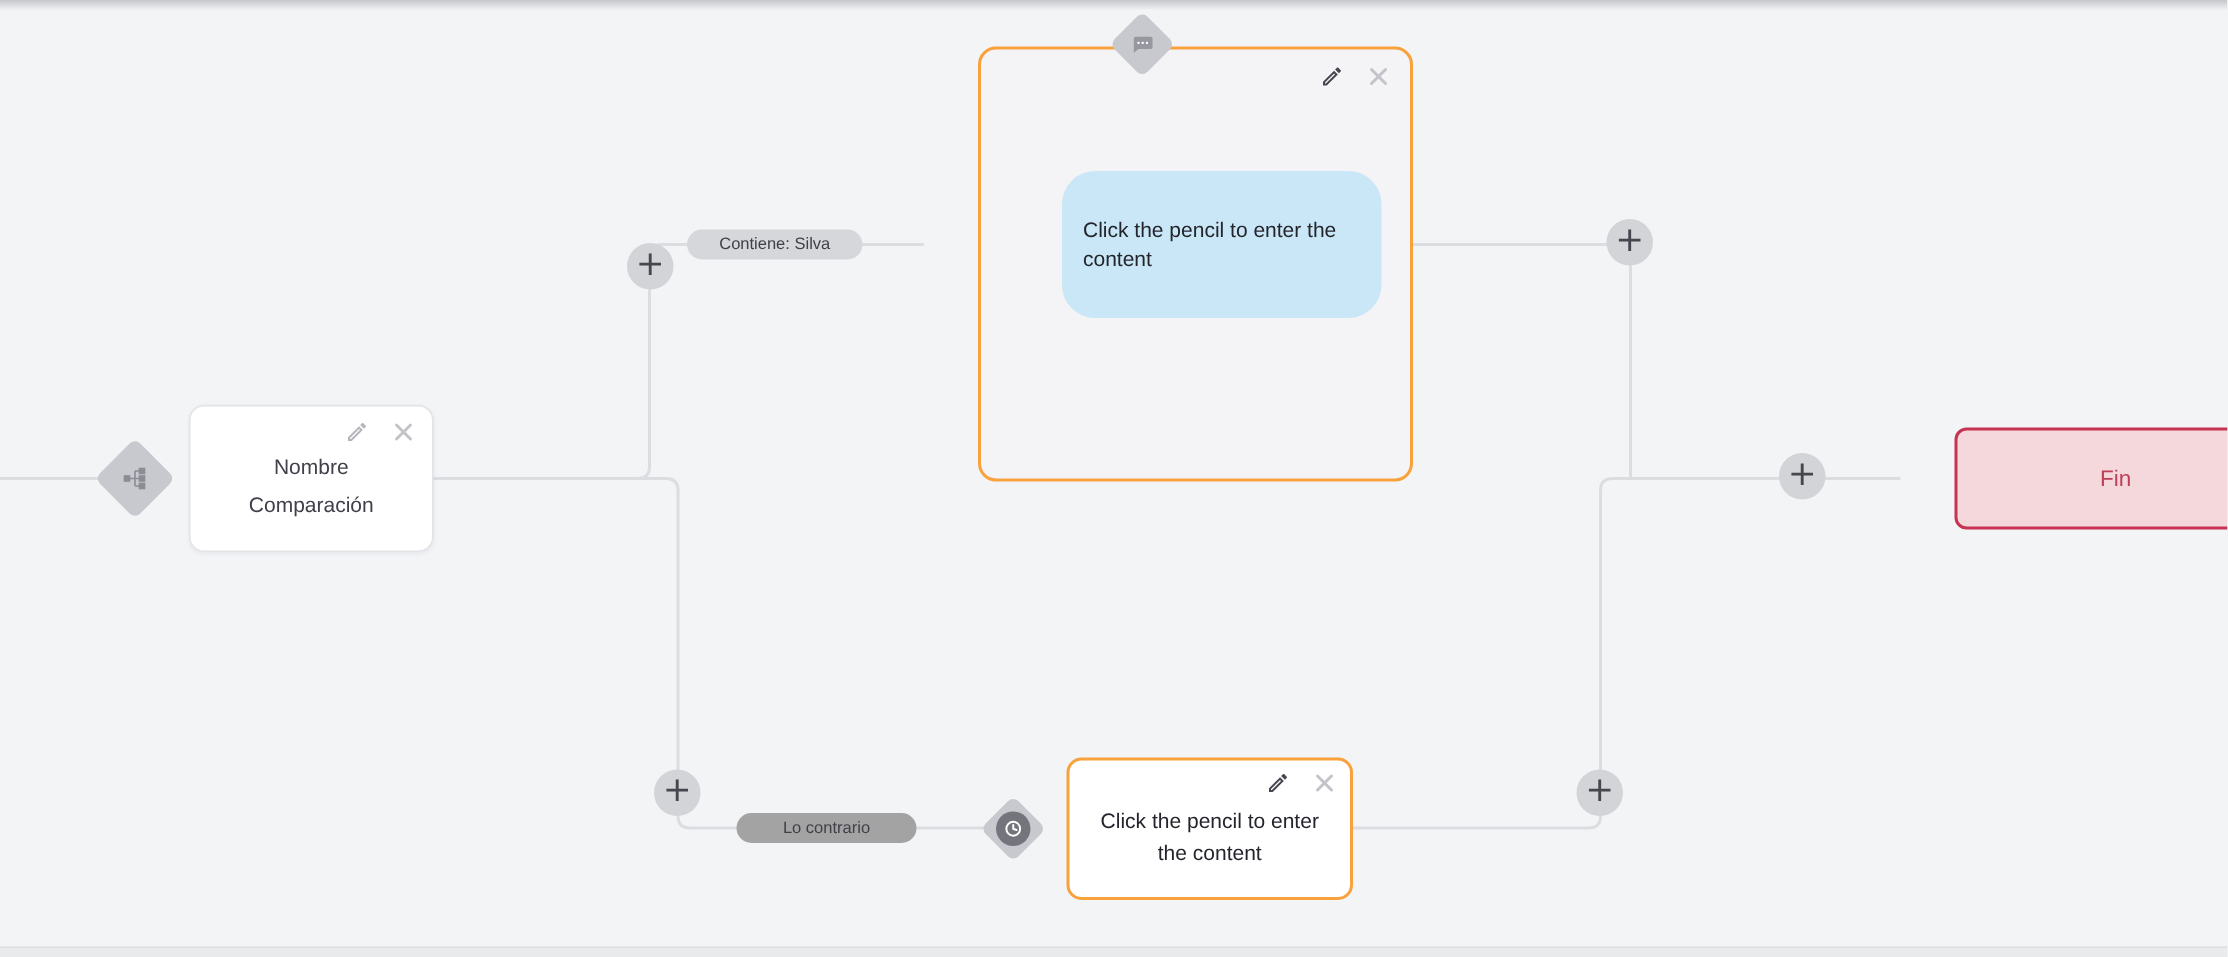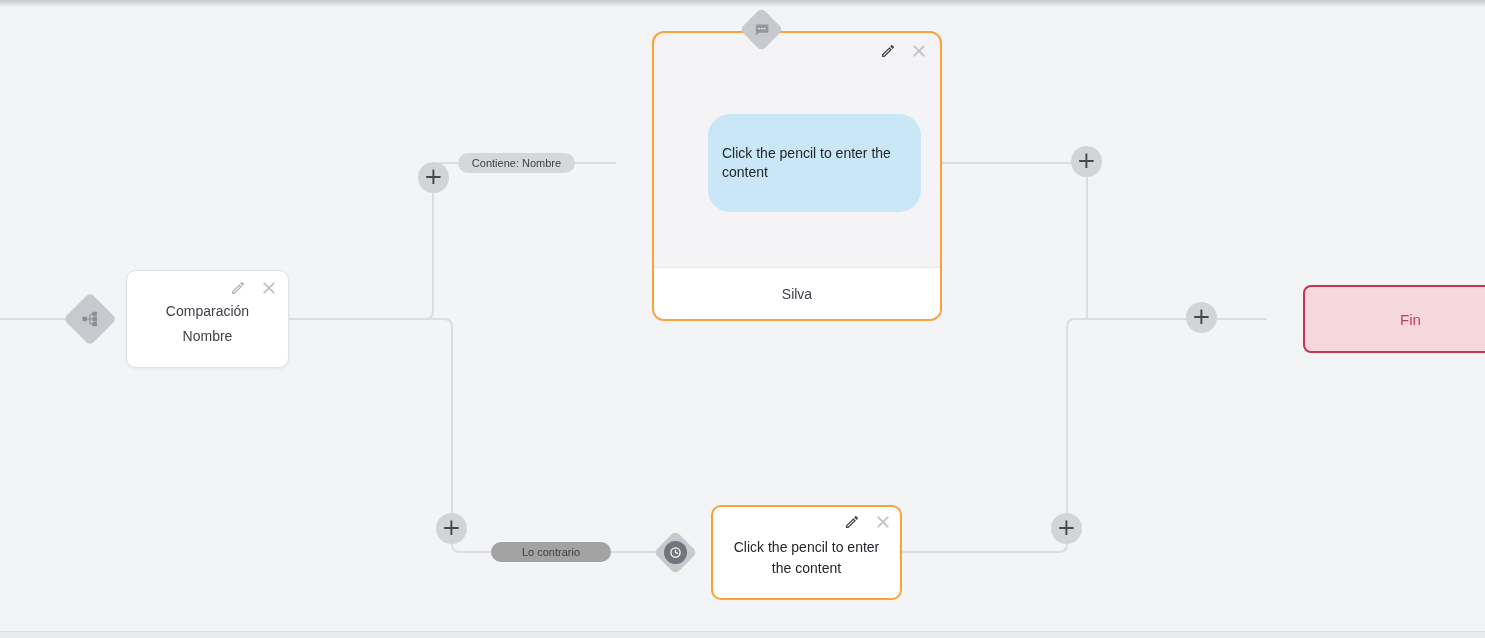--- a/index.html
+++ b/index.html
@@ -139,22 +139,22 @@
           </svg>
       </button>
       <button class="icon-btn close-x">
         <svg viewBox="0 0 24 24">
             <line x1="5" y1="5" x2="19" y2="19"></line>
             <line x1="19" y1="5" x2="5" y2="19"></line>
           </svg>
       </button>
     </div>
     <div class="titles">
+      <div>Nombre</div>
       <div>Comparación</div>
-      <div>Nombre</div>
     </div>
   </div>
   <div class="diamond branch-diamond">
     <span class="di-inner">
       <svg width="16" height="16" viewBox="0 0 24 24" fill="none" stroke="#8b8c94" stroke-width="1.6">
         <rect x="1.5" y="9.5" width="5" height="5" fill="#8b8c94"></rect>
         <rect x="16.5" y="2" width="5" height="5" fill="#8b8c94"></rect>
         <rect x="16.5" y="9.5" width="5" height="5" fill="#8b8c94"></rect>
         <rect x="16.5" y="17" width="5" height="5" fill="#8b8c94"></rect>
         <path d="M6.5,12 H12 M12,4.5 V19.5 M12,4.5 H16.5 M12,12 H16.5 M12,19.5 H16.5"></path>
@@ -172,23 +172,20 @@
       <button class="icon-btn close-x">
         <svg viewBox="0 0 24 24">
             <line x1="5" y1="5" x2="19" y2="19"></line>
             <line x1="19" y1="5" x2="5" y2="19"></line>
           </svg>
       </button>
     </div>
     <div class="message-bubble" style="background-color: rgb(201, 231, 246);">
       <div class="bubble-text">Click the pencil to enter the content</div>
     </div>
-    <div class="message-footer">
-      <span>Silva</span>
-    </div>
   </div>
   <div class="diamond chat-diamond">
     <span class="di-inner">
       <svg width="15" height="15" viewBox="0 0 24 24">
         <path d="M3 4 h18 a2 2 0 0 1 2 2 v9 a2 2 0 0 1 -2 2 h-13 l-5 4 v-15 a2 2 0 0 1 2 -2 z" fill="#97989f" transform="scale(1,1)"></path>
         <circle cx="8" cy="10.5" r="1.3" fill="#ffffff"></circle>
         <circle cx="12.5" cy="10.5" r="1.3" fill="#ffffff"></circle>
         <circle cx="17" cy="10.5" r="1.3" fill="#ffffff"></circle>
       </svg>
     </span>
@@ -217,21 +214,21 @@
         <path d="M12 7.5 V12 L16 13.5"></path>
       </svg>
     </span>
   </div>
 
   <div class="node end-node" style="background-color: rgb(245, 216, 220); border-color: rgb(199, 51, 82); color: rgb(189, 64, 88);">
     <span>Fin</span>
   </div>
 
   <div class="edge-label edge-label-contains">
-    <span>Contiene: Nombre</span>
+    <span>Contiene: Silva</span>
   </div>
   <div class="edge-label edge-label-opposite">
     <span>Lo contrario</span>
   </div>
 
   <button class="plus-btn" style="left:418px; top:162px;">+</button>
   <button class="plus-btn" style="left:436px; top:513px;">+</button>
   <button class="plus-btn" style="left:1071px; top:146px;">+</button>
   <button class="plus-btn" style="left:1051px; top:513px;">+</button>
   <button class="plus-btn" style="left:1186px; top:302px;">+</button>

